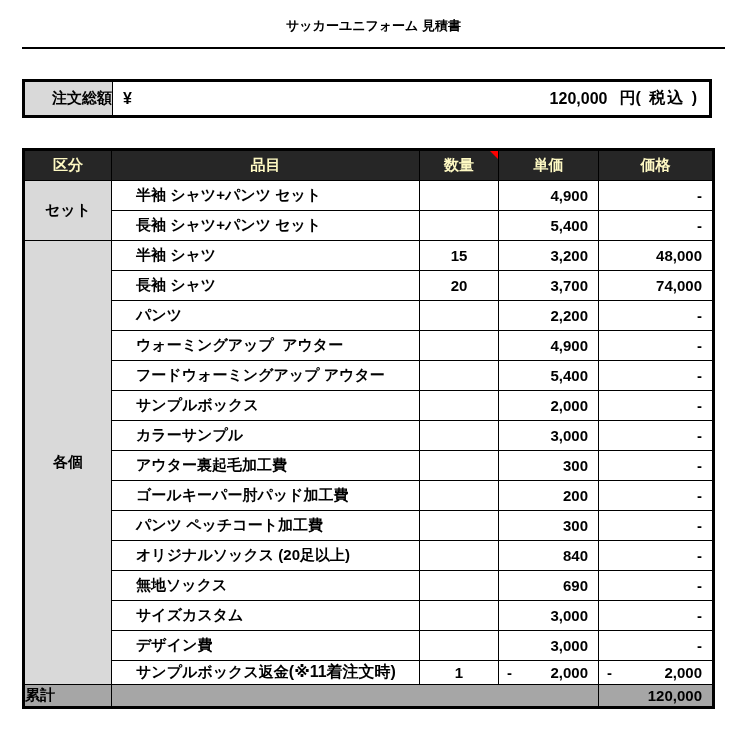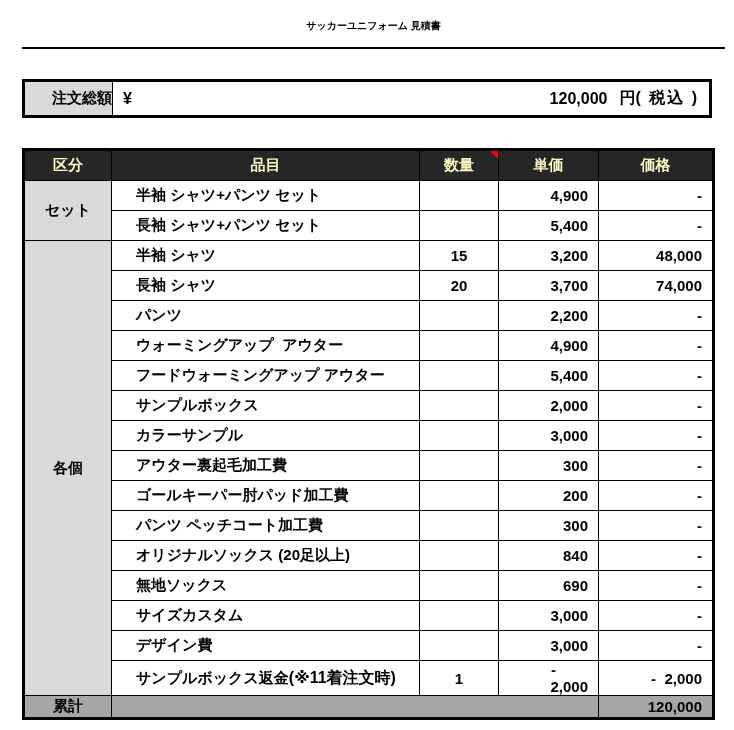--- a/index.html
+++ b/index.html
@@ -9,21 +9,21 @@
     font-family: "Liberation Sans", "DejaVu Sans", sans-serif;
     font-weight: bold;
     color: #000000;
   }
   .page { padding: 16px 0 0 22px; }
 
   
   .doc-title {
     width: 703px;
     text-align: center;
-    font-size: 10px;
+    font-size: 13px;
     line-height: 20px;
     margin-bottom: 11px;
   }
   .title-rule {
     width: 703px; height: 0;
     border: none; border-top: 2px solid #000;
     margin-bottom: 30px;
   }
 
   
@@ -53,26 +53,26 @@
     border-top: 8px solid #FF0000;
     border-left: 8px solid transparent;
   }
   .main-table td { height: 30px; background: #ffffff; }
   td.group-label {
     background: #D9D9D9; text-align: center; vertical-align: middle;
   }
   td.item { text-align: left; padding-left: 24px; white-space: pre; overflow: hidden; }
   td.item .note { font-size: 16px; }
   td.qty  { text-align: center; }
-  td.num  { text-align: right; padding-right: 10px; padding-left: 44px; }
+  td.num  { text-align: right; padding-right: 10px; }
   td.signed .sign { float: left; margin-left: 8px; }
   tr.row-sm td { height: 24px; }
 
   tr.total-row td { background: #A6A6A6; height: 23px; }
-  td.total-label { text-align: center; }
+  td.total-label { text-align: left; }
   td.total-value { text-align: right; padding-right: 10px; }
 </style>
 </head>
 <body>
 
 <div class="page">
 
   <div class="doc-title">サッカーユニフォーム 見積書</div>
   <hr class="title-rule">
 

